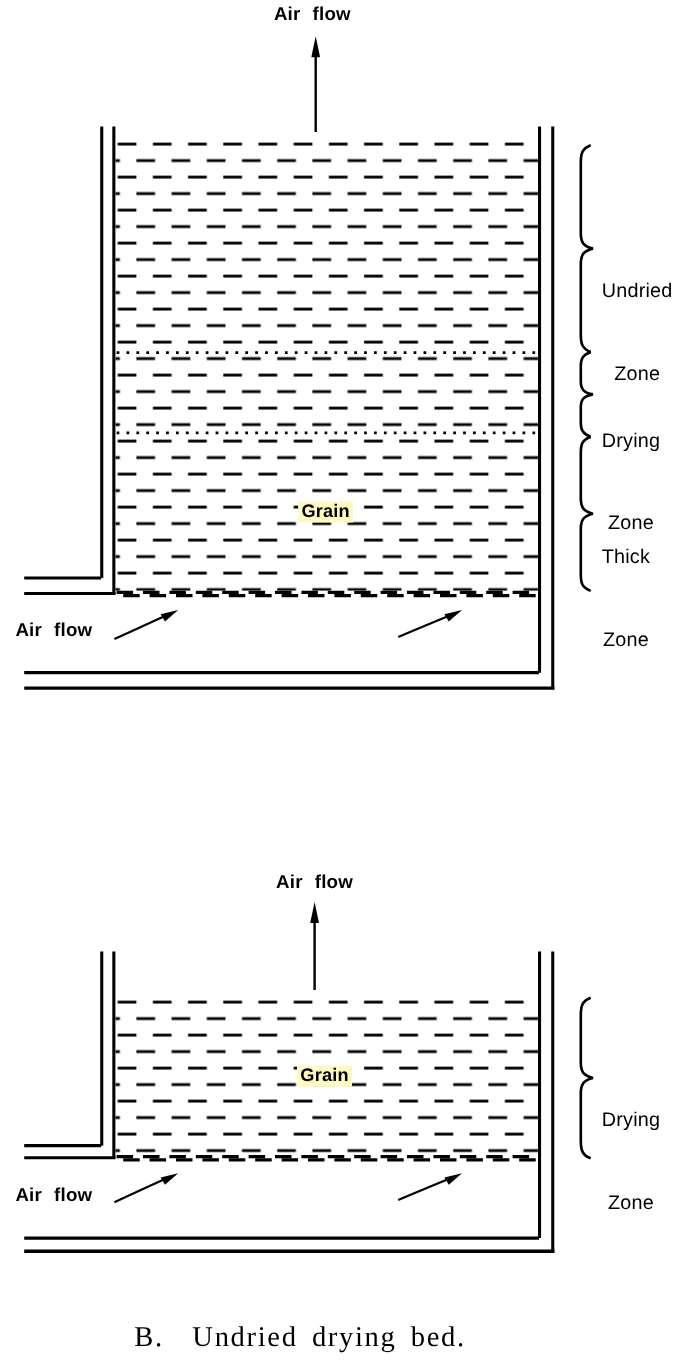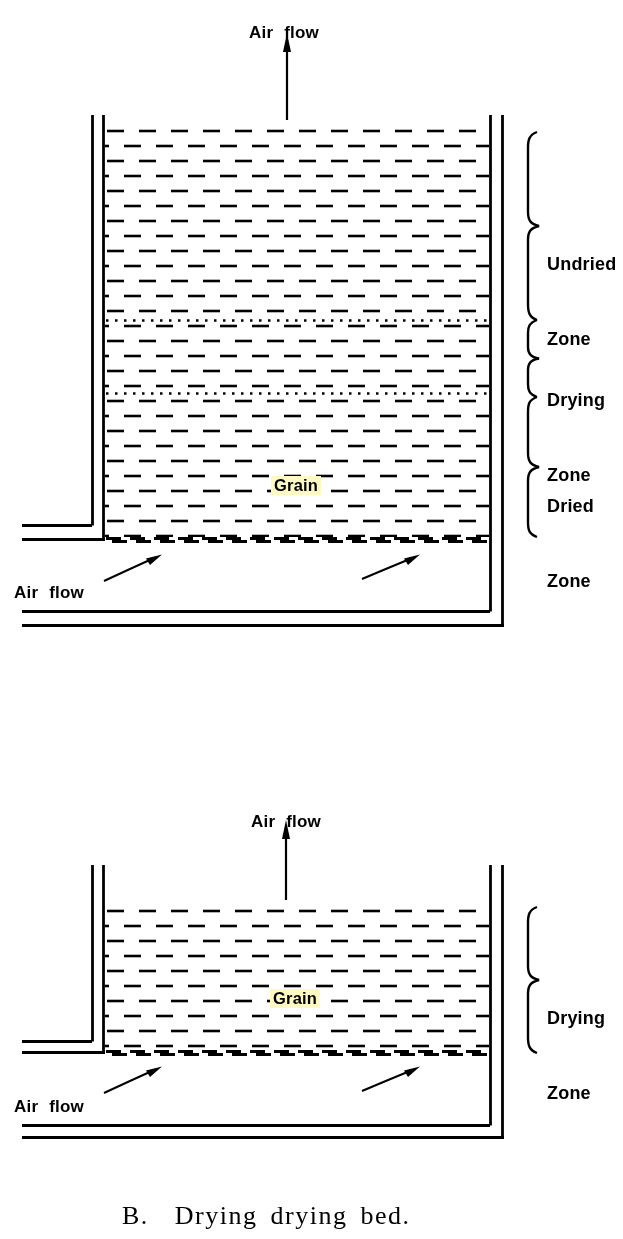--- a/index.html
+++ b/index.html
@@ -1,22 +1,22 @@
 <!DOCTYPE html>
 <html><head>
 <meta charset="utf-8">
 <style>
   html,body{margin:0;padding:0;background:#fff;}
   .figure{position:relative;width:623px;height:1239px;background:#fff;overflow:hidden;
           font-family:"Liberation Sans",sans-serif;color:#000;}
   .figure svg{position:absolute;left:0;top:0;}
-  .lbl{position:absolute;white-space:pre;margin-top:20px;}
+  .lbl{position:absolute;white-space:pre;}
   .tech{font-weight:bold;font-size:17px;letter-spacing:0.2px;word-spacing:6px;line-height:20px;}
   .grain-lbl{font-weight:bold;font-size:16.5px;letter-spacing:0.2px;background:#fef9c3;padding:0 3px;line-height:19px;}
-  .zone-lbl{position:absolute;font-weight:bold;font-size:18px;letter-spacing:0.2px;line-height:25px;white-space:pre;}
+  .zone-lbl{position:absolute;font-weight:normal;font-size:18px;letter-spacing:0.2px;line-height:25px;white-space:pre;text-align:center;}
   .caption{position:absolute;font-family:"Liberation Serif",serif;font-size:26px;
            letter-spacing:1.5px;word-spacing:5px;white-space:pre;line-height:32px;}
 </style>
 </head>
 <body>
 
 <div class="figure">
 
   <svg width="623" height="1239" viewBox="0 0 623 1239">
     <defs>
@@ -125,33 +125,33 @@
 
   <div class="zone-lbl" style="left:547px;top:202px;">
     <div>Undried</div>
     <div>Zone</div>
   </div>
   <div class="zone-lbl" style="left:547px;top:338px;">
     <div>Drying</div>
     <div>Zone</div>
   </div>
   <div class="zone-lbl" style="left:547px;top:444px;">
-    <div>Dried</div>
+    <div>Thick</div>
     <div>Zone</div>
   </div>
 
   <div class="lbl tech" style="left:14px;top:563px;">Air flow</div>
 
 
   <div class="lbl tech" style="left:251px;top:792px;">Air flow</div>
 
   <div class="lbl grain-lbl" style="left:270px;top:969px;">Grain</div>
 
   <div class="zone-lbl" style="left:547px;top:956px;">
     <div>Drying</div>
     <div>Zone</div>
   </div>
 
   <div class="lbl tech" style="left:14px;top:1077px;">Air flow</div>
 
-  <div class="caption" style="left:122px;top:1200px;">B.  Drying drying bed.</div>
+  <div class="caption" style="left:122px;top:1200px;">B.  Undried drying bed.</div>
 
 </div>
 
 </body></html>

